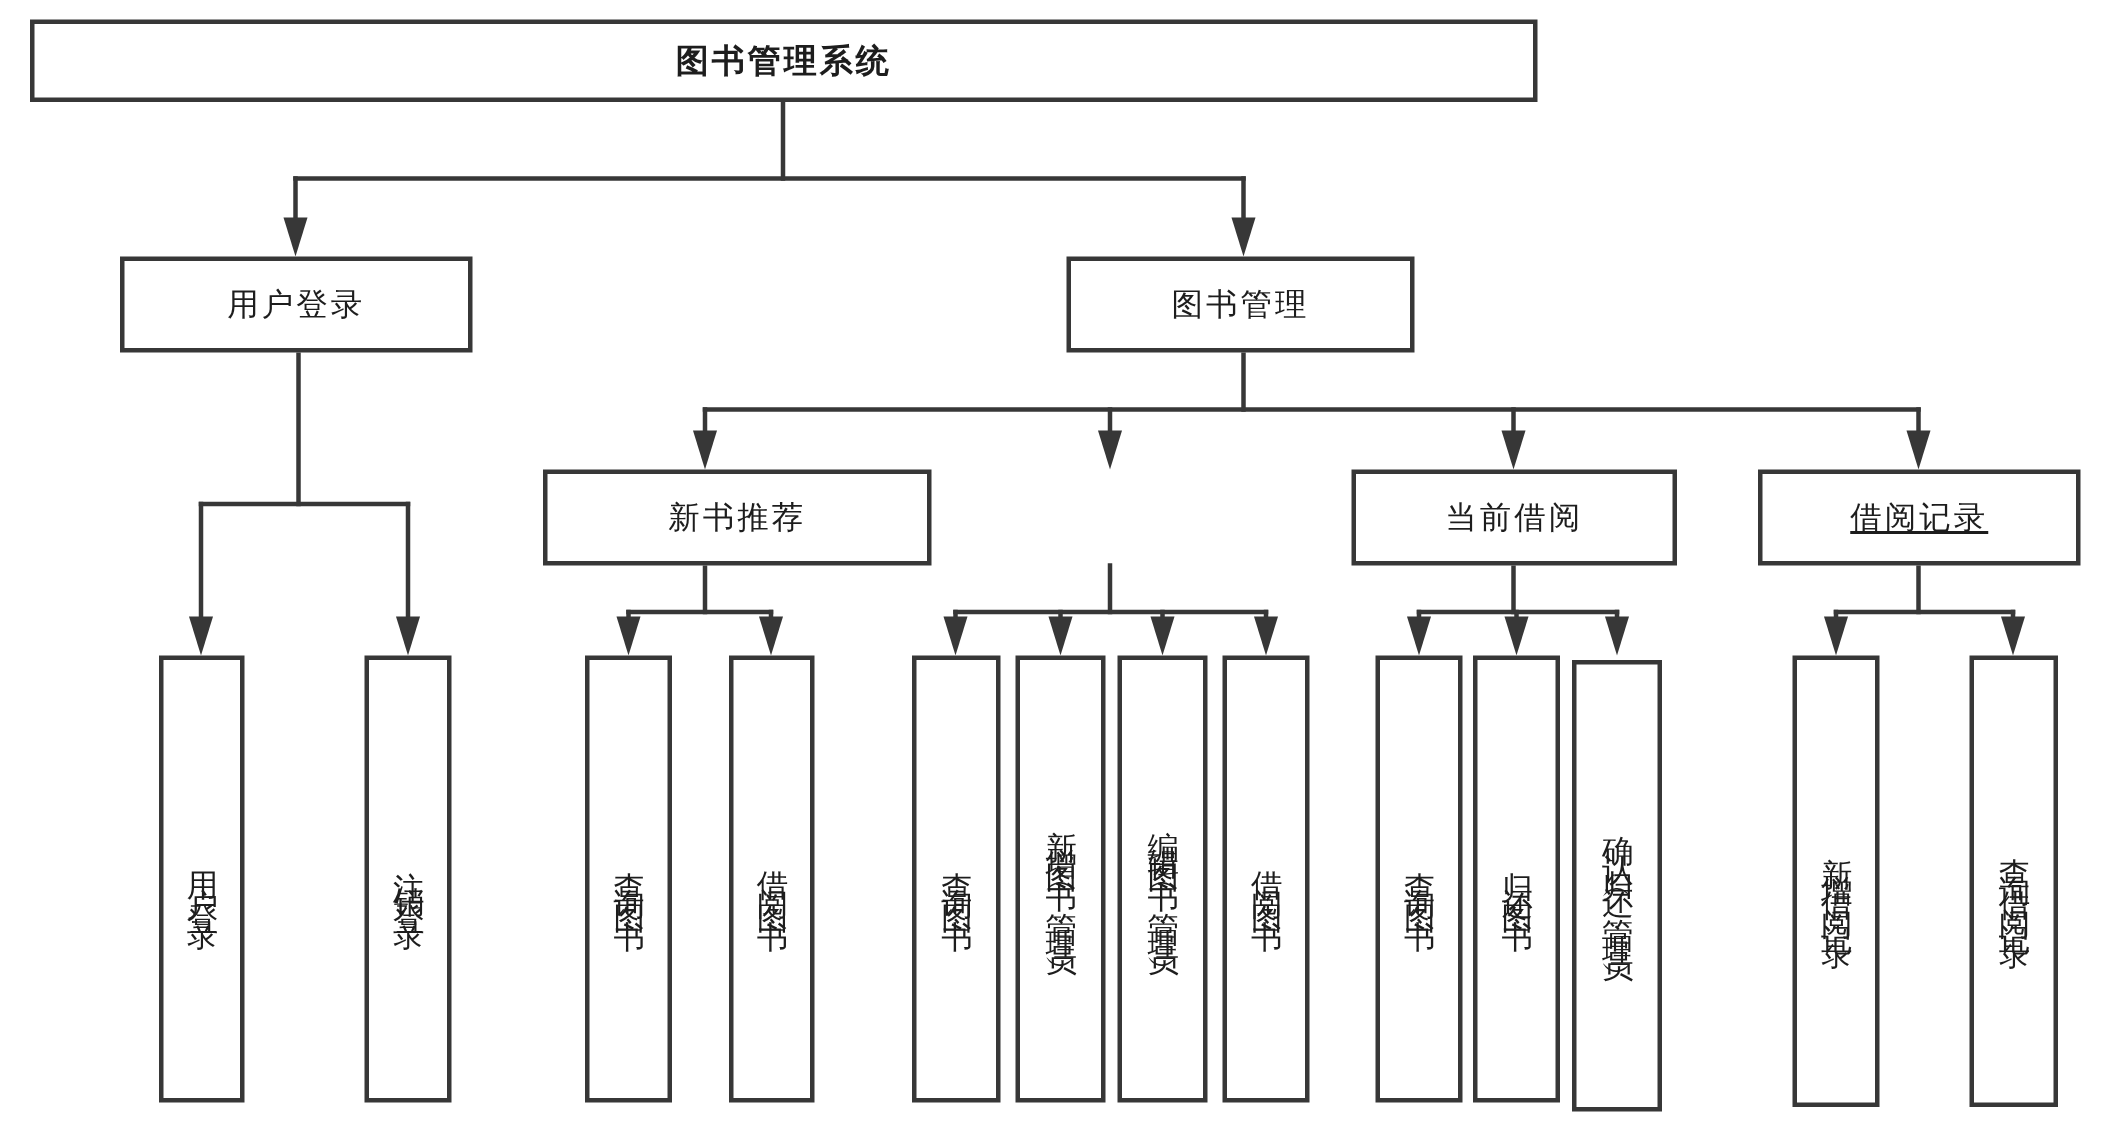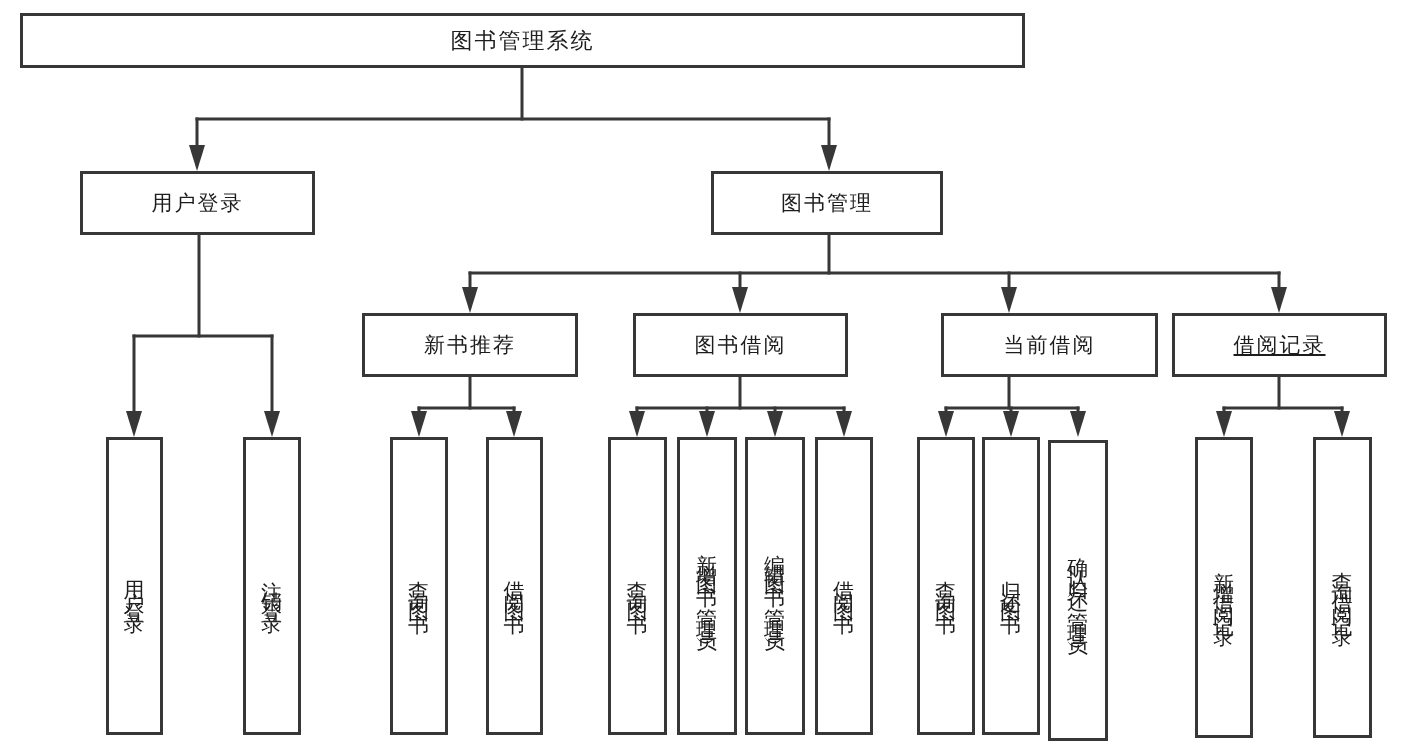--- a/index.html
+++ b/index.html
@@ -10,21 +10,21 @@
   .connectors{position:absolute;left:0;top:0;width:1405px;height:747px;}
   .connectors line{stroke:var(--line,#373737);stroke-width:3;stroke-linecap:square;}
   .connectors polygon{fill:var(--line,#373737);}
   .node{
     position:absolute;box-sizing:border-box;background:#fff;
     border:3px solid var(--line,#373737);
     display:flex;align-items:center;justify-content:center;
     color:var(--text,#1d1d1d);font-size:21px;letter-spacing:2px;
     white-space:nowrap;z-index:2;
   }
-  .root{font-size:22px;}
+  .root{font-size:22px;font-weight:bold;}
   .leaf{
     writing-mode:vertical-rl;text-orientation:mixed;
     font-size:21px;letter-spacing:11px;line-height:1;
     white-space:normal;
   }
   .watermark{
     position:absolute;z-index:6;color:var(--watermark,#9b9b9b);
     font-size:19px;letter-spacing:1px;opacity:.92;white-space:nowrap;
   }
 </style>
@@ -107,23 +107,22 @@
       <polygon points="1216,411 1232,411 1224,437"></polygon>
       <polygon points="1334,411 1350,411 1342,437"></polygon>
     </g>
   </svg>
 
   <div class="node root" style="left:20px;top:13px;width:1005px;height:55px;">图书管理系统</div>
 
   <div class="node" style="left:80px;top:171px;width:235px;height:64px;">用户登录</div>
   <div class="node" style="left:711px;top:171px;width:232px;height:64px;">图书管理</div>
 
-  <div class="node" style="left:362px;top:313px;width:216px;height:64px;">新书推荐</div>
-  <div class="node" style="left:633px;top:313px;width:215px;height:64px;">图书借阅</div>
-  <div class="node" style="left:901px;top:313px;width:217px;height:64px;margin-left:40px;">当前借阅</div>
+  <div class="node" style="left:362px;top:313px;width:259px;height:64px;">新书推荐</div>
+  <div class="node" style="left:901px;top:313px;width:217px;height:64px;">当前借阅</div>
   <div class="node" style="left:1172px;top:313px;width:215px;height:64px;text-decoration:underline;">借阅记录</div>
 
   <div class="node leaf" style="left:106px;top:437px;width:57px;height:298px;">用户登录</div>
   <div class="node leaf" style="left:243px;top:437px;width:58px;height:298px;">注销登录</div>
 
   <div class="node leaf" style="left:390px;top:437px;width:58px;height:298px;">查询图书</div>
   <div class="node leaf" style="left:486px;top:437px;width:57px;height:298px;">借阅图书</div>
 
   <div class="node leaf" style="left:608px;top:437px;width:59px;height:298px;">查询图书</div>
   <div class="node leaf" style="left:677px;top:437px;width:60px;height:298px;">新增图书（管理员）</div>

